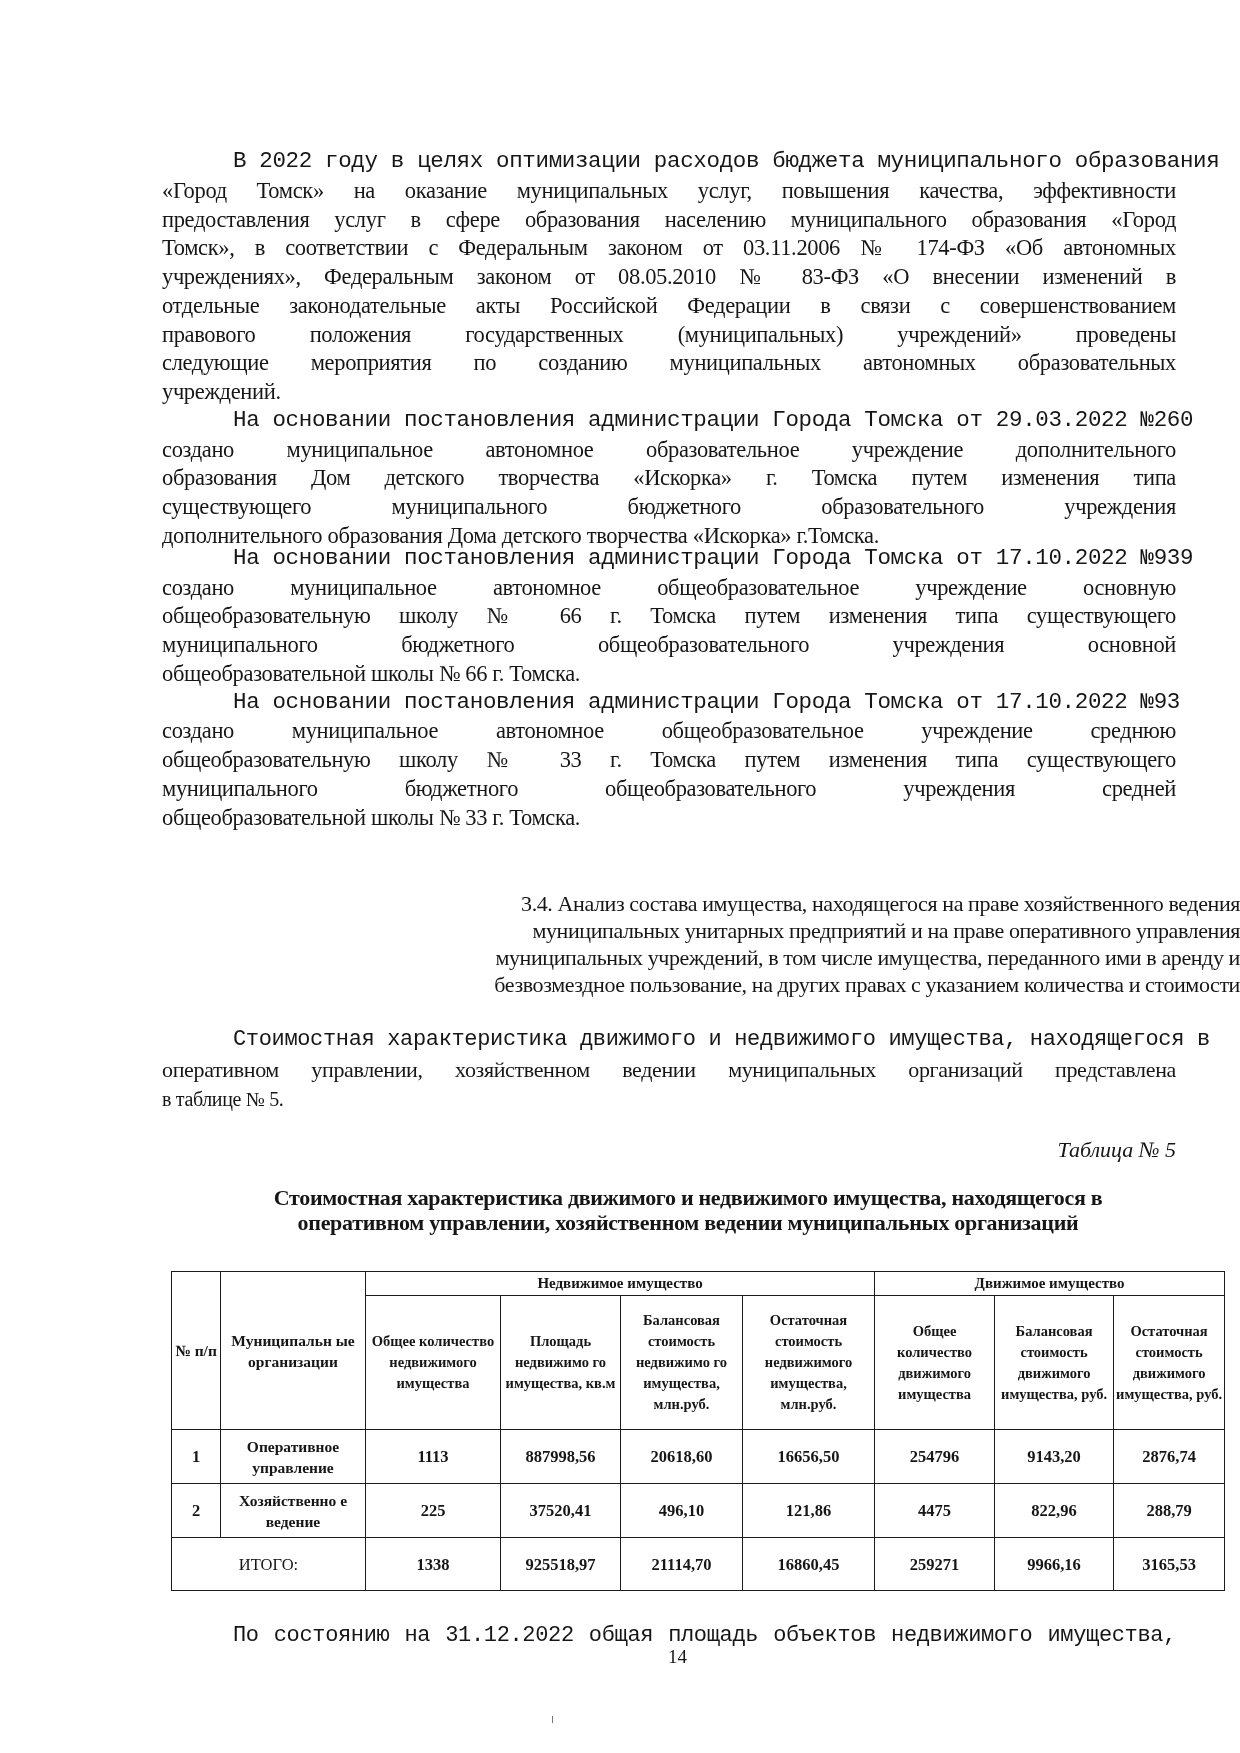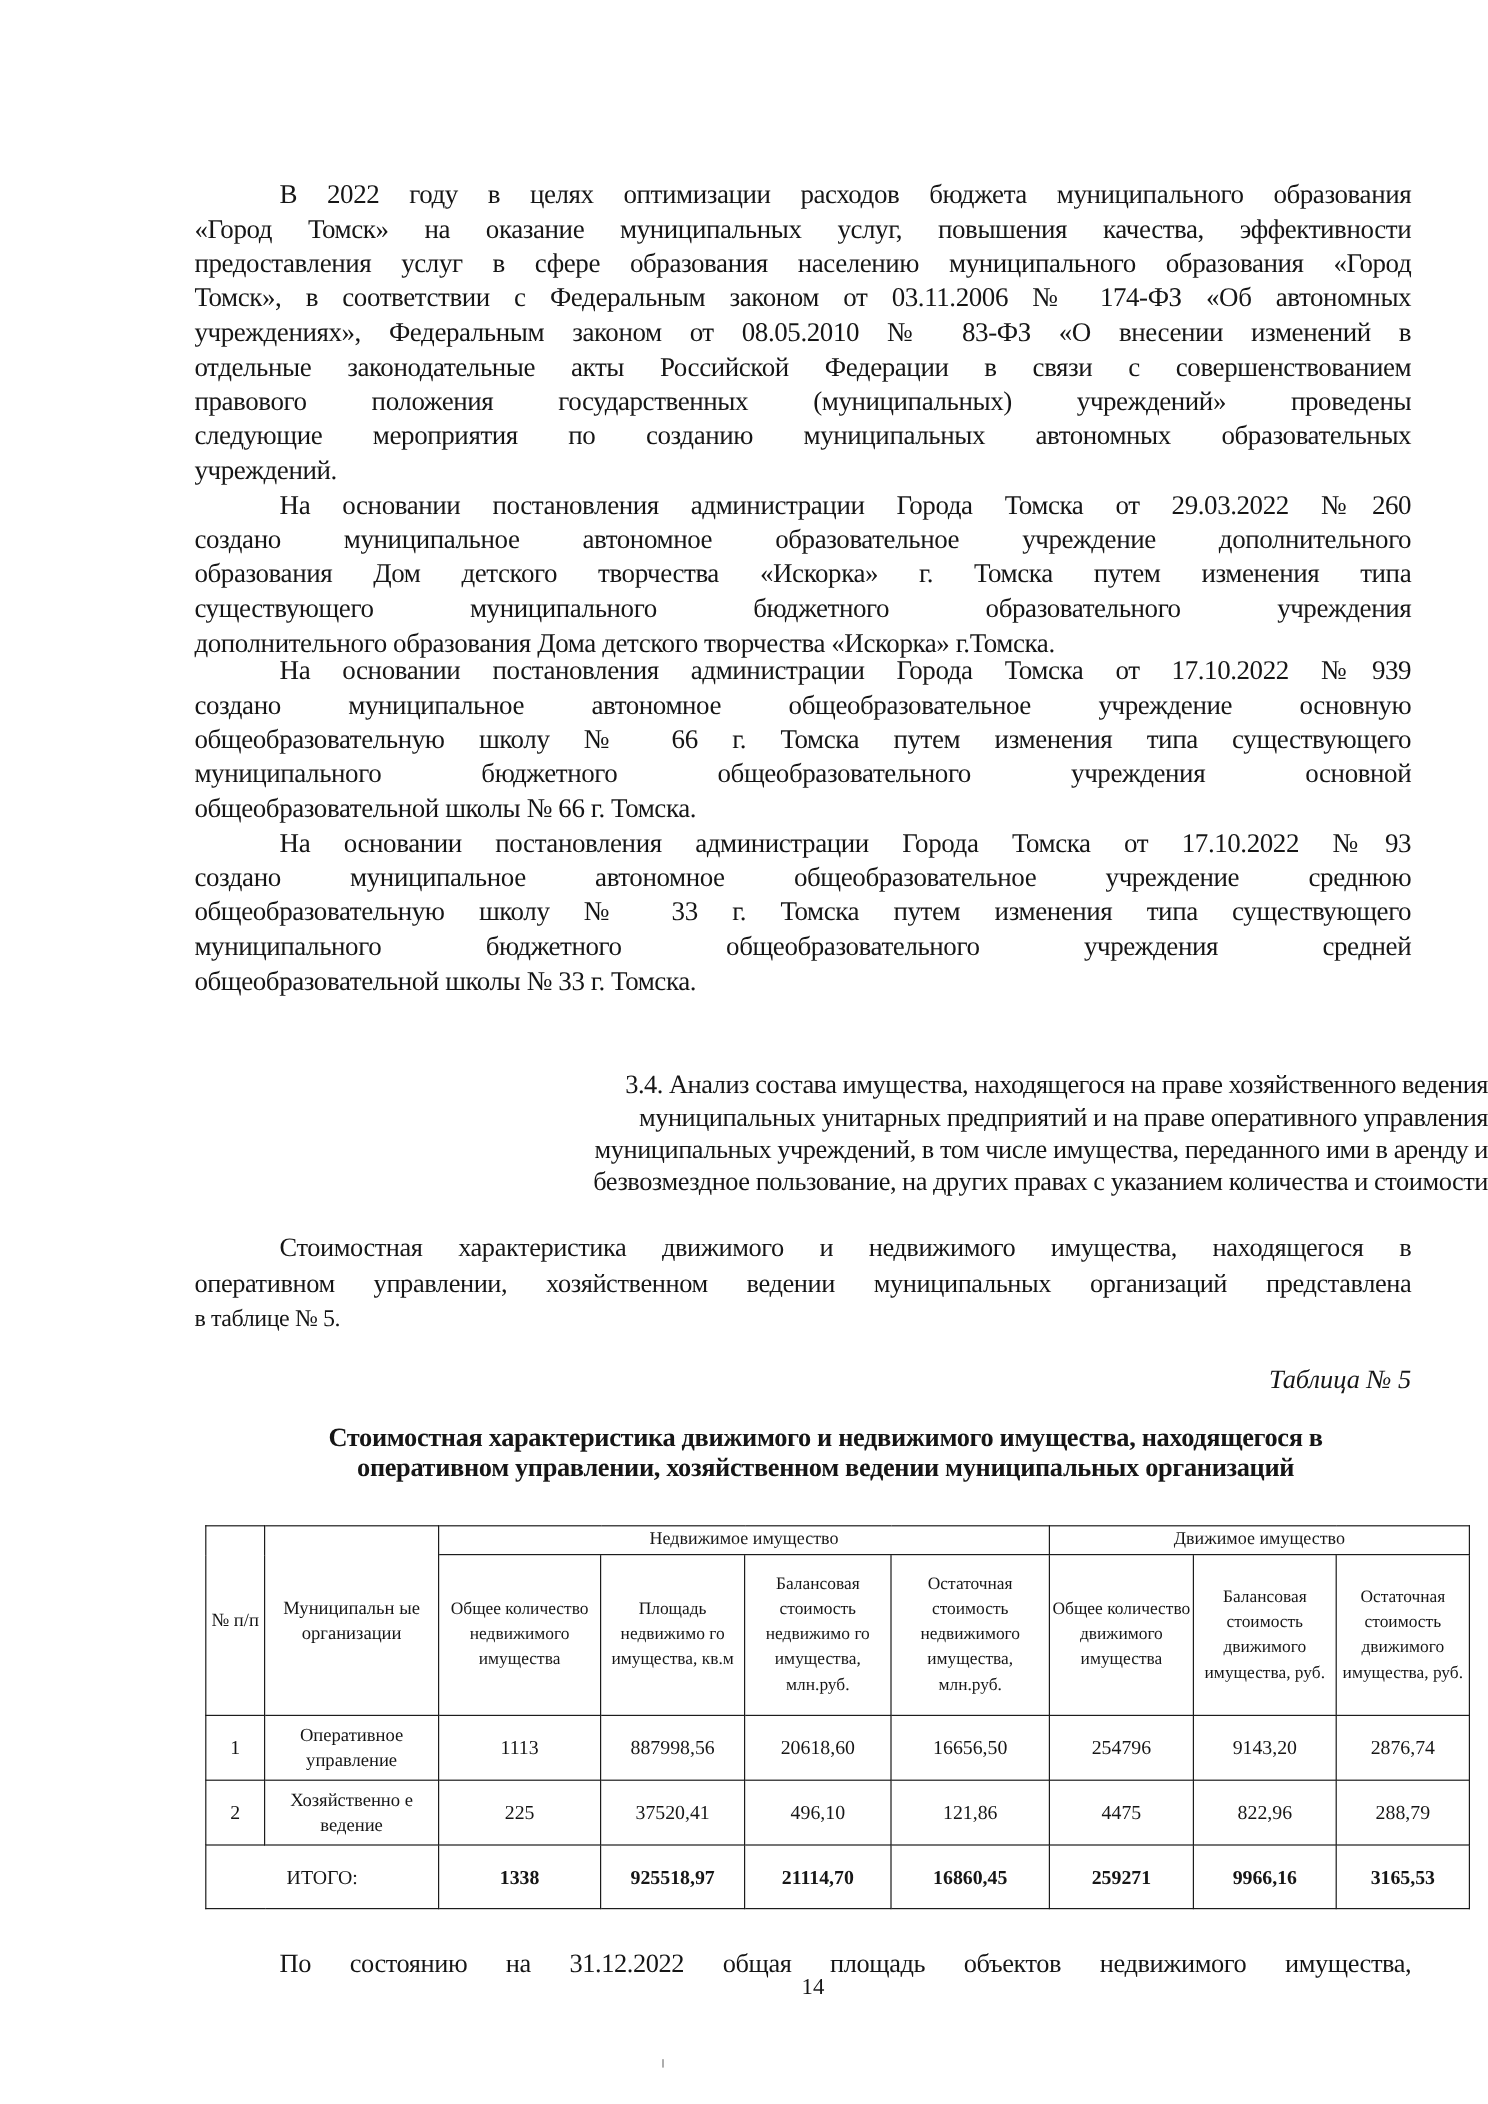--- a/index.html
+++ b/index.html
@@ -2,30 +2,30 @@
 <html><head>
 <meta charset="utf-8">
 <style>
   html, body { margin: 0; padding: 0; background: #ffffff; }
   body { width: 1240px; height: 1753px; position: relative; overflow: hidden;
          font-family: "Liberation Serif", "DejaVu Serif", serif; color: #161616; }
   .line { position: absolute; left: 162px; width: 1014px; height: 29px;
           font-size: 22.5px; line-height: 29px; white-space: nowrap;
           text-align: justify; text-align-last: justify; letter-spacing: -0.35px; }
   .line.last { text-align-last: left; }
-  .line.indent { left: 233px; width: 943px; }
+  .line.indent { left: 233px; width: 943px; font-family: Liberation Mono, monospace; }
   .center { position: absolute; left: 150px; width: 1090px; text-align: right;
             font-size: 22px; line-height: 27px; white-space: nowrap; letter-spacing: -0.4px; }
   .caption { position: absolute; right: 64px; font-style: italic; font-size: 22px; }
   .ttitle { position: absolute; left: 150px; width: 1076px; text-align: center;
             font-weight: bold; font-size: 22px; line-height: 24px; letter-spacing: -0.3px; }
   table.t5 { position: absolute; left: 171px; top: 1271px; width: 1053px;
              border-collapse: collapse; table-layout: fixed; font-size: 15.5px; }
   table.t5 td, table.t5 th { border: 1.6px solid #1c1c1c; text-align: center;
-             vertical-align: middle; font-weight: normal; padding: 0 2px; line-height: 21px; }
+             vertical-align: middle; font-weight: bold; padding: 0 2px; line-height: 21px; }
   table.t5 th.grp { height: 23px; font-size: 15px; }
   table.t5 th.sub { height: 133px; font-size: 14.5px; line-height: 21px; }
   table.t5 td { height: 53px; font-size: 16.5px; }
   table.t5 tr.total td { font-weight: bold; height: 52px; }
   table.t5 td.org { font-size: 15.5px; line-height: 21px; }
   .pagenum { position: absolute; left: 668px; top: 1646px; font-size: 19px; }
   .tick { position: absolute; left: 552px; top: 1716px; width: 1px; height: 7px; background: #777; }
 </style>
 </head>
 <body>

